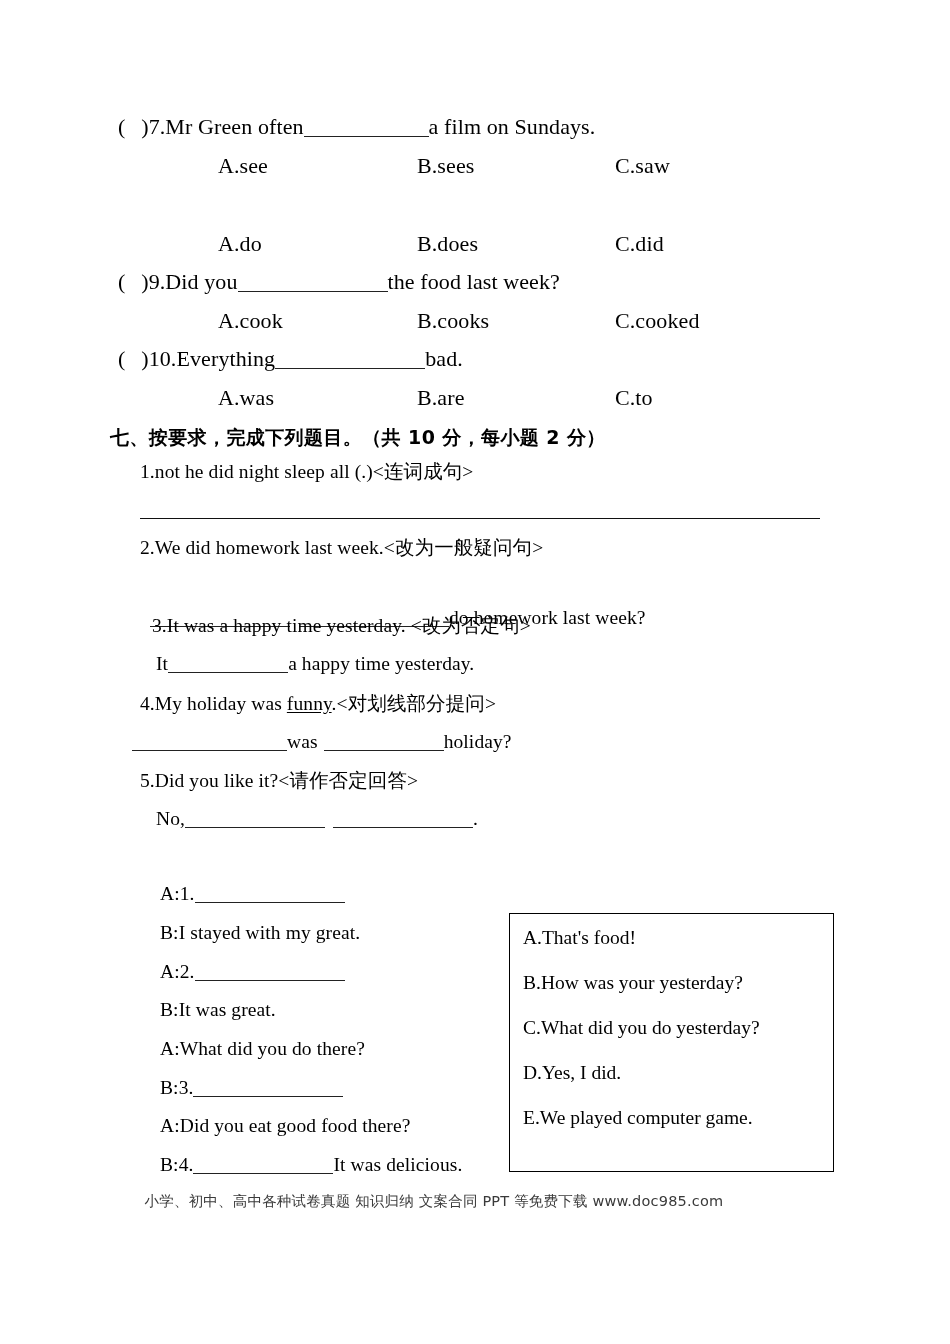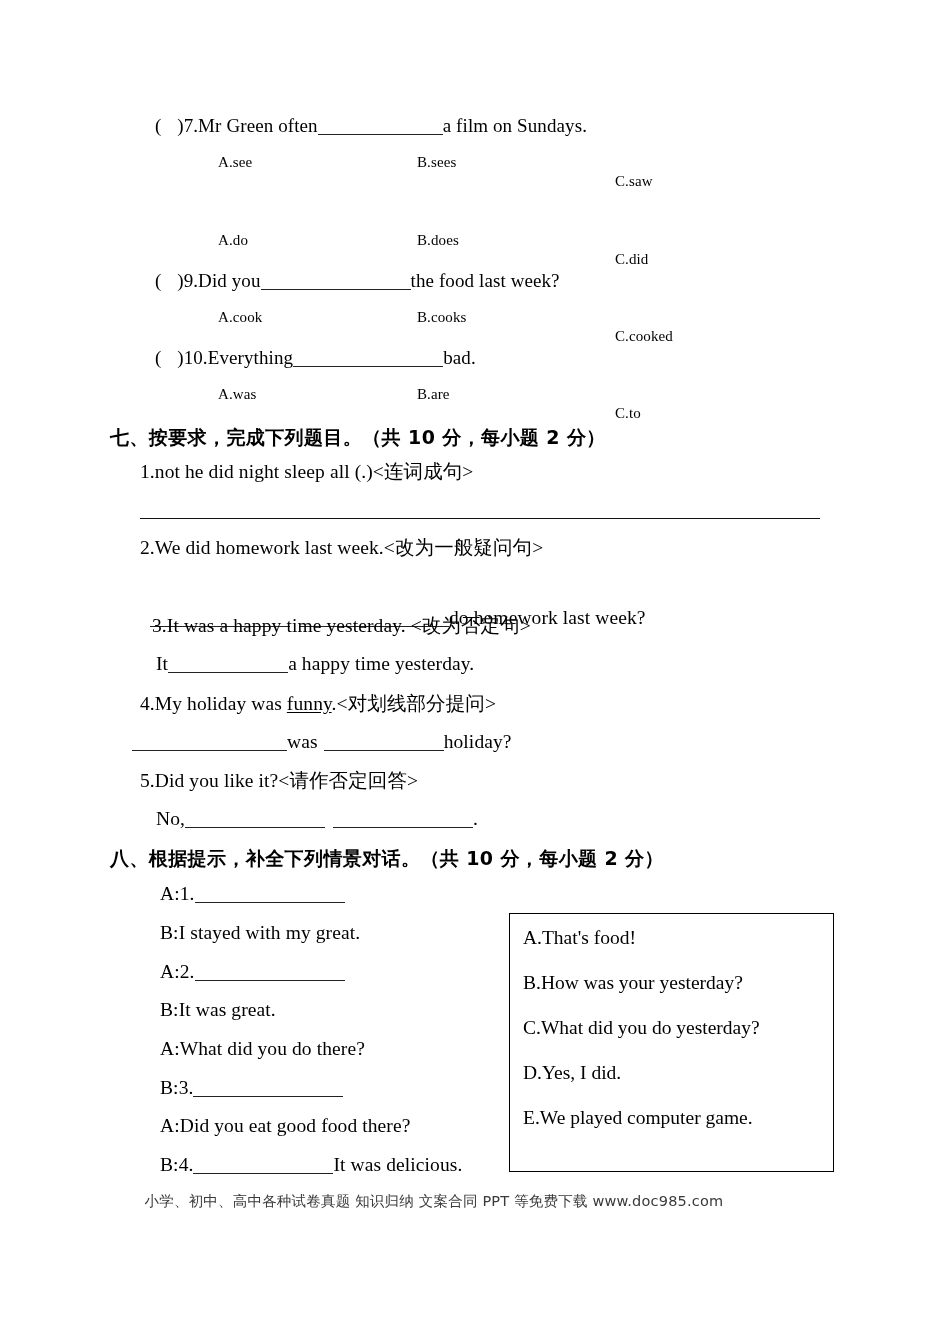--- a/index.html
+++ b/index.html
@@ -25,35 +25,35 @@
   
   .row {
     position: absolute;
     white-space: nowrap;
     font-size: 19.5px;
     line-height: 1;
     letter-spacing: 0.1px;
   }
 
   
-  .mc-stem { left: 118px; font-size: 19px; margin-left: 37px; }
+  .mc-stem { left: 118px; font-size: 22px; }
   .paren { letter-spacing: 0; }
   .paren-gap { display: inline-block; width: 16px; }
 
   
   .opt-row { left: 118px; width: 720px; }
   .opt {
     position: absolute;
     top: 0;
-    font-size: 15px;
+    font-size: 22px;
     white-space: nowrap;
   }
   .opt-a { left: 100px; }
   .opt-b { left: 299px; }
-  .opt-c { left: 497px; margin-top: 19px; }
+  .opt-c { left: 497px; }
 
   
   .blank {
     display: inline-block;
     border-bottom: 1.3px solid #222;
     vertical-align: -3px;
     height: 14px;
   }
   .b-w120 { width: 120px; }
   .b-w125 { width: 125px; }
@@ -179,21 +179,20 @@
     <span class="blank b-w155"></span><span>was</span><span style="display:inline-block;width:6px;"></span><span class="blank b-w120"></span><span>holiday?</span>
   </div>
 
   <div class="row" style="left:140px; top:771px;">
     <span>5.</span><span>Did you like it?</span><span>&lt;请作否定回答&gt;</span>
   </div>
   <div class="row" style="left:156px; top:809px;">
     <span>No,</span><span class="blank b-w140"></span><span style="display:inline-block;width:8px;"></span><span class="blank b-w140"></span><span>.</span>
   </div>
 
-  <div class="section-heading" style="top:846px;">八、根据提示，补全下列情景对话。（共 10 分，每小题 2 分）</div>
 
   <div class="row" style="left:160px; top:884px;text-align:right;">
     <span>A:</span><span>1.</span><span class="blank b-w150"></span>
   </div>
 
   <div class="row" style="left:160px; top:923px;">
     <span>B:</span><span>I stayed with my great.</span>
   </div>
 
   <div class="row" style="left:160px; top:962px;">

